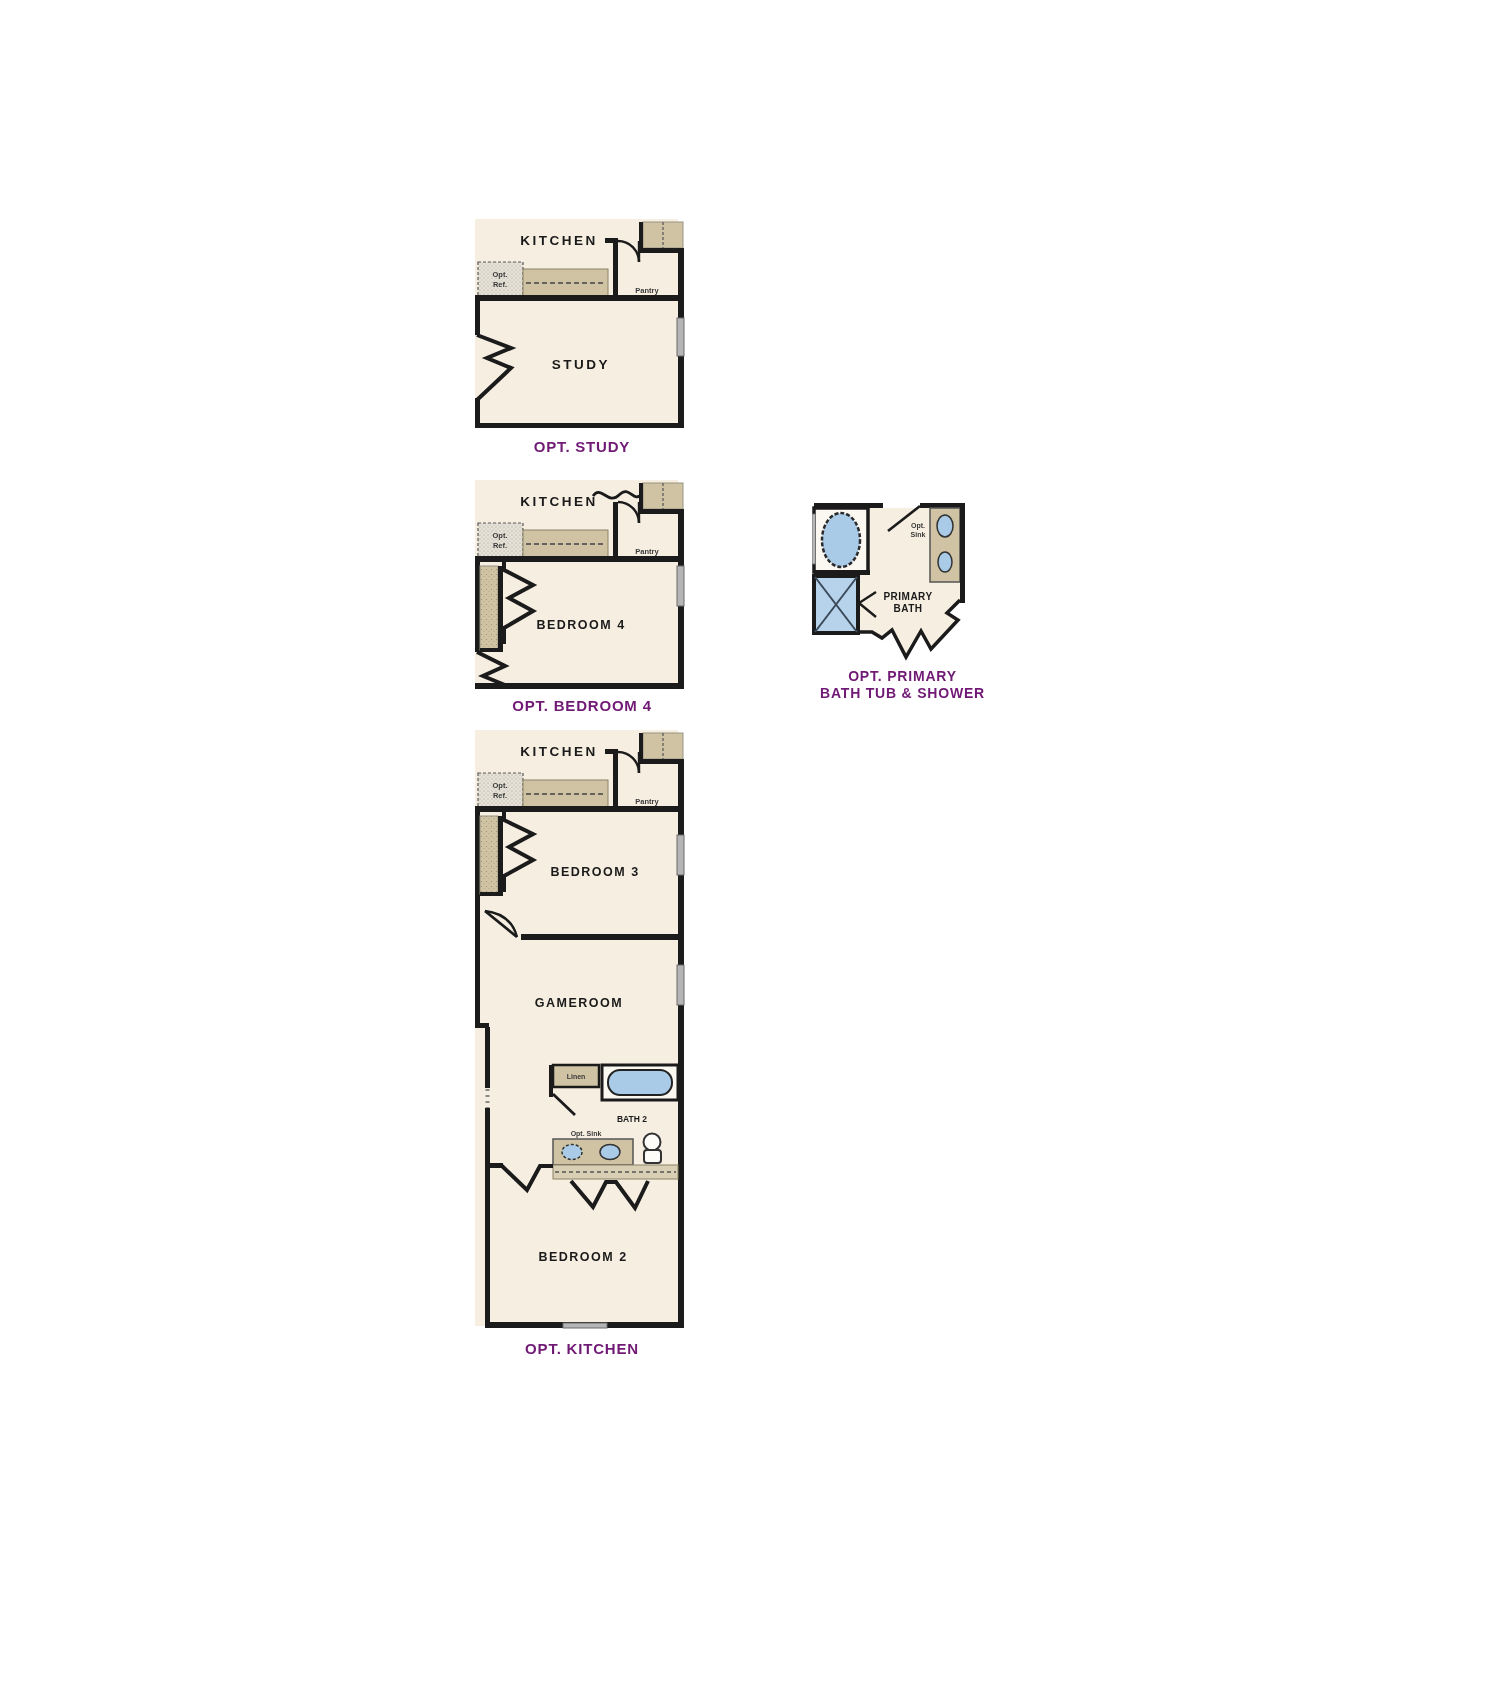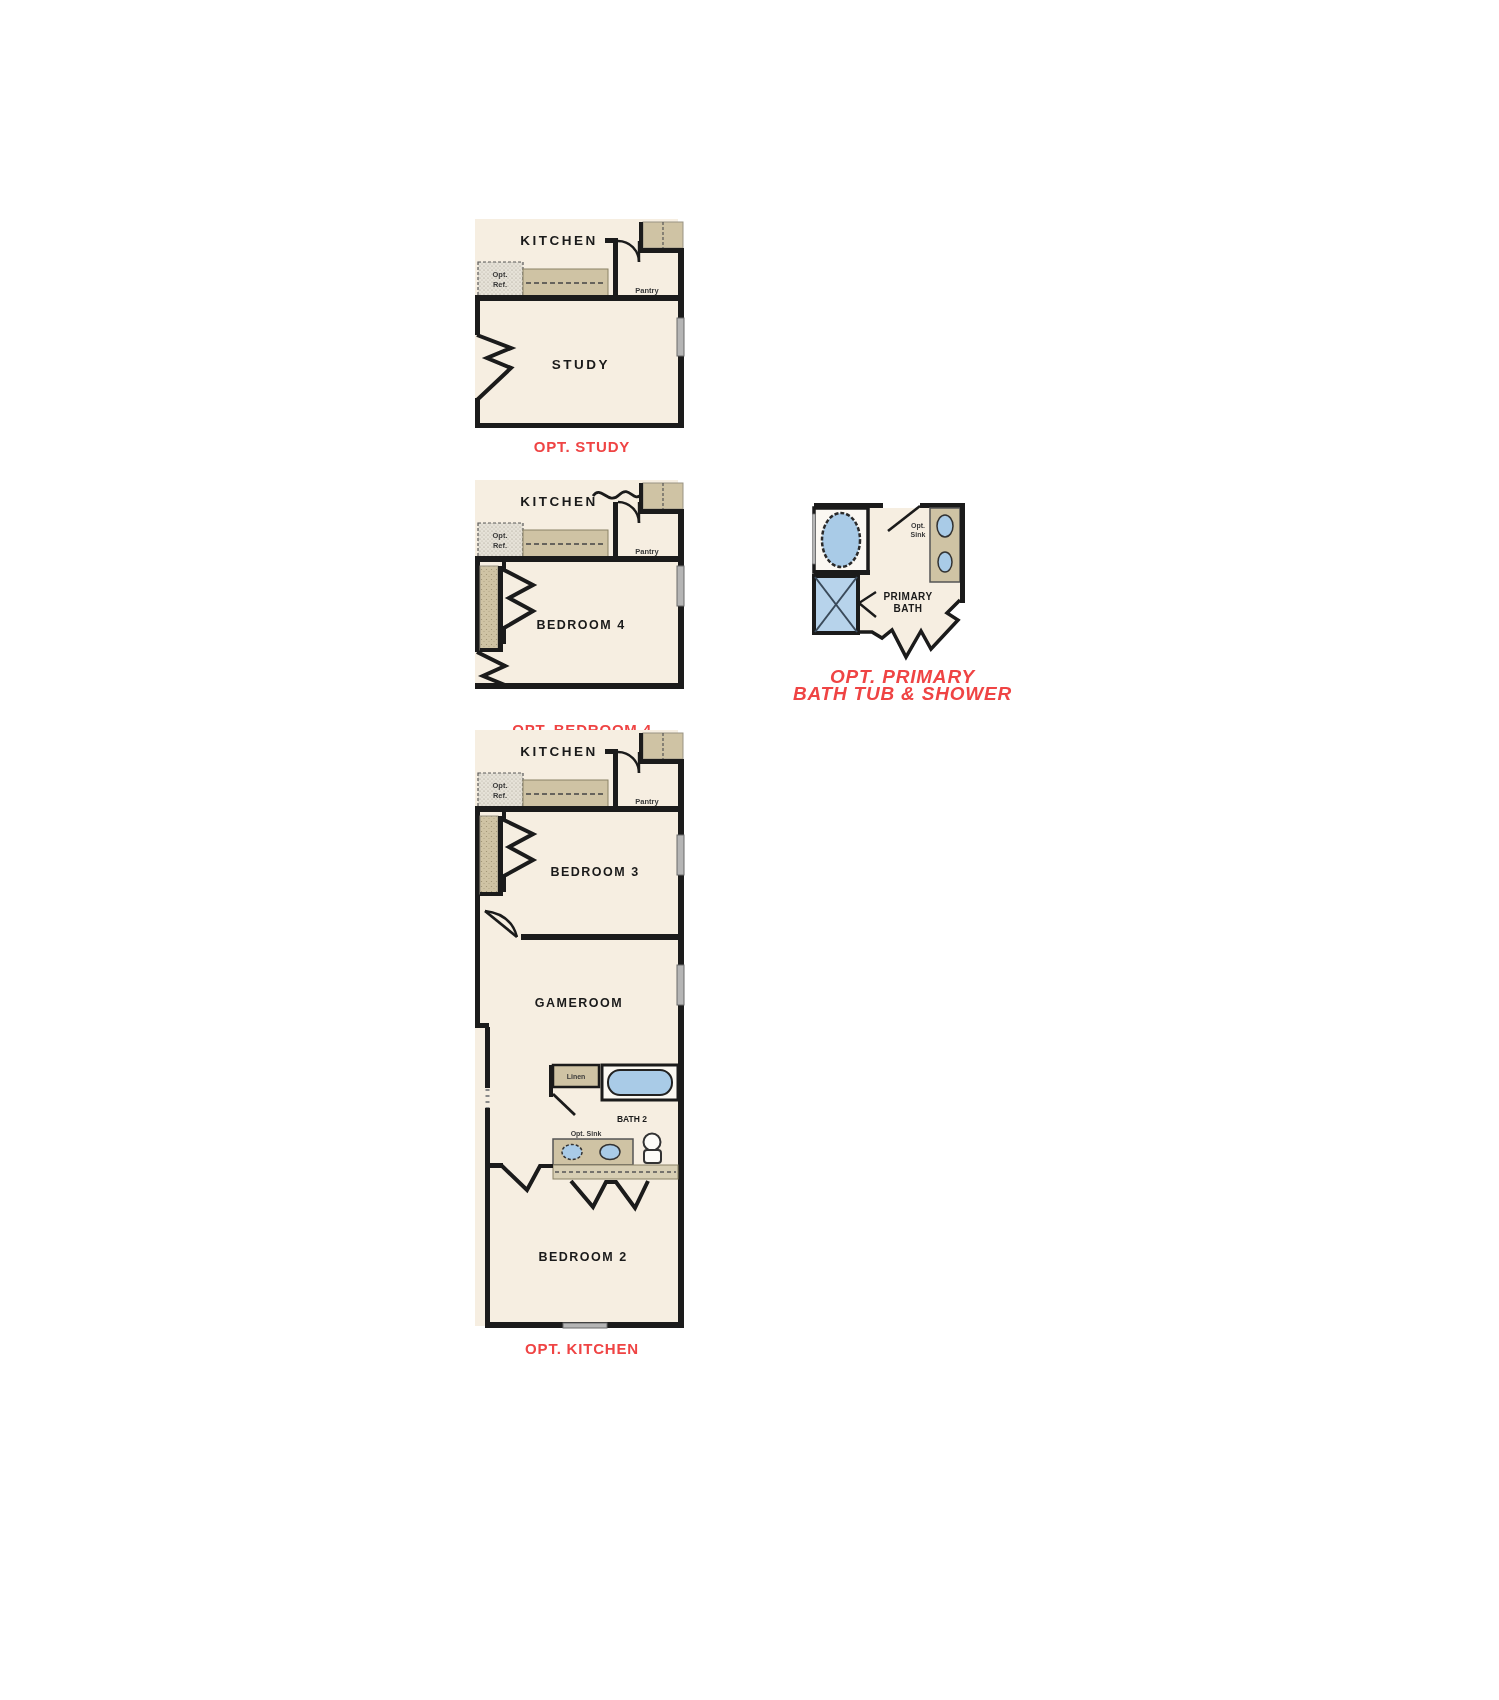--- a/index.html
+++ b/index.html
@@ -1,19 +1,19 @@
 <!DOCTYPE html>
 <html><head>
 <meta charset="utf-8">
 <style>
   html,body{margin:0;padding:0;background:#ffffff;}
   #canvas{position:relative;width:1499px;height:1700px;background:#ffffff;overflow:hidden;
           font-family:"Liberation Sans",sans-serif;padding-left:16px;}
   .plan{position:absolute;}
-  .caption{position:absolute;text-align:center;font-weight:bold;color:#ef4444;
+  .caption{position:absolute;text-align:center;font-weight:bold;color:#701a75;
            font-size:15px;letter-spacing:0.8px;white-space:nowrap;
            font-family:"Liberation Sans",sans-serif;}
   .caption .ln{display:block;line-height:17px;}
   svg{display:block;}
   .lbl{font-family:"Liberation Sans",sans-serif;font-weight:bold;fill:#1a1a1a;}
   .lbl-sm{font-family:"Liberation Sans",sans-serif;font-weight:bold;fill:#3a3a3a;}
 </style>
 </head>
 <body>
 
@@ -83,21 +83,21 @@
     <path d="M 29,104 V 112 L 58,127 L 34,140 L 58,153 L 29,170 V 186" fill="none" stroke="#1b1b1b" stroke-width="4"></path>
     <path d="M 2,194 L 30,208 L 8,218 L 30,227" fill="none" stroke="#1b1b1b" stroke-width="4"></path>
     <rect x="0" y="225" width="209" height="6" fill="#1b1b1b"></rect>
     <rect x="202" y="108" width="7" height="40" fill="#b5b5b5" stroke="#6b6b6b" stroke-width="1"></rect>
     <text class="lbl" x="84" y="48" font-size="13.5" letter-spacing="2.5" text-anchor="middle">KITCHEN</text>
     <text class="lbl-sm" x="25" y="80" font-size="7.5" text-anchor="middle">Opt.</text>
     <text class="lbl-sm" x="25" y="90" font-size="7.5" text-anchor="middle">Ref.</text>
     <text class="lbl-sm" x="172" y="96" font-size="7.5" text-anchor="middle">Pantry</text>
     <text class="lbl" x="106" y="171" font-size="12.5" letter-spacing="1.5" text-anchor="middle">BEDROOM 4</text>
   </svg>
-  <div class="caption" style="left:475px;top:697px;width:214px;margin-top:24px;">OPT. BEDROOM 4</div>
+  <div class="caption" style="left:475px;top:697px;width:214px;">OPT. BEDROOM 4</div>
 
   <svg class="plan" style="left:812px;top:500px;" width="156" height="164" viewBox="0 0 156 164">
     <path d="M 56,8 H 148 V 100 L 135,113 L 146,120 L 119,149 L 109,131 L 94,157 L 80,130 L 70,138 L 60,132 L 46,132 L 46,76 L 56,72 Z" fill="#f6eee1"></path>
     <rect x="2" y="3" width="69" height="5" fill="#1b1b1b"></rect>
     <rect x="108" y="3" width="45" height="5" fill="#1b1b1b"></rect>
     <line x1="108" y1="6" x2="76" y2="31" stroke="#1b1b1b" stroke-width="2.6"></line>
     <rect x="2" y="8" width="54" height="64" fill="#fbf8f2" stroke="#1b1b1b" stroke-width="3.5"></rect>
     <ellipse cx="29" cy="40" rx="19" ry="27" fill="#a9cbe7" stroke="#2a2a2a" stroke-width="2.5" stroke-dasharray="4,2"></ellipse>
     <rect x="0" y="14" width="3.5" height="50" fill="#b5b5b5" stroke="#6b6b6b" stroke-width="0.8"></rect>
     <rect x="2" y="70" width="56" height="5" fill="#1b1b1b"></rect>
@@ -108,21 +108,21 @@
     <ellipse cx="133" cy="26" rx="8" ry="11" fill="#a9cbe7" stroke="#333" stroke-width="1.5"></ellipse>
     <ellipse cx="133" cy="62" rx="7" ry="10" fill="#a9cbe7" stroke="#333" stroke-width="1.5"></ellipse>
     <rect x="148" y="3" width="5" height="100" fill="#1b1b1b"></rect>
     <path d="M 148,100 L 135,113 L 146,120 L 119,149 L 109,131 L 94,157 L 80,130 L 70,138 L 60,132 L 46,132" fill="none" stroke="#1b1b1b" stroke-width="3.5"></path>
     <path d="M 64,92 L 47,103 L 64,117" fill="none" stroke="#1b1b1b" stroke-width="2.4"></path>
     <text class="lbl" x="96" y="100" font-size="10" letter-spacing="0.5" text-anchor="middle">PRIMARY</text>
     <text class="lbl" x="96" y="112" font-size="10" letter-spacing="0.5" text-anchor="middle">BATH</text>
     <text class="lbl-sm" x="106" y="28" font-size="7" text-anchor="middle">Opt.</text>
     <text class="lbl-sm" x="106" y="37" font-size="7" text-anchor="middle">Sink</text>
   </svg>
-  <div class="caption" style="left:790px;top:668px;width:225px;font-size:19px;font-style:italic;">
+  <div class="caption" style="left:790px;top:668px;width:225px;font-size:14px;">
     <span class="ln">OPT. PRIMARY</span>
     <span class="ln">BATH TUB &amp; SHOWER</span>
   </div>
 
   <svg class="plan" style="left:475px;top:730px;" width="214" height="605" viewBox="0 0 214 605">
     <rect x="0" y="0" width="203" height="80" fill="#f6eee1"></rect>
     <rect x="0" y="78" width="209" height="518" fill="#f6eee1"></rect>
     <rect x="168" y="3" width="40" height="26" fill="#cfc3a4" stroke="#999384" stroke-width="1"></rect>
     <line x1="188" y1="3" x2="188" y2="29" stroke="#555" stroke-width="1.2" stroke-dasharray="3,2"></line>
     <rect x="164" y="3" width="4" height="31" fill="#1b1b1b"></rect>

